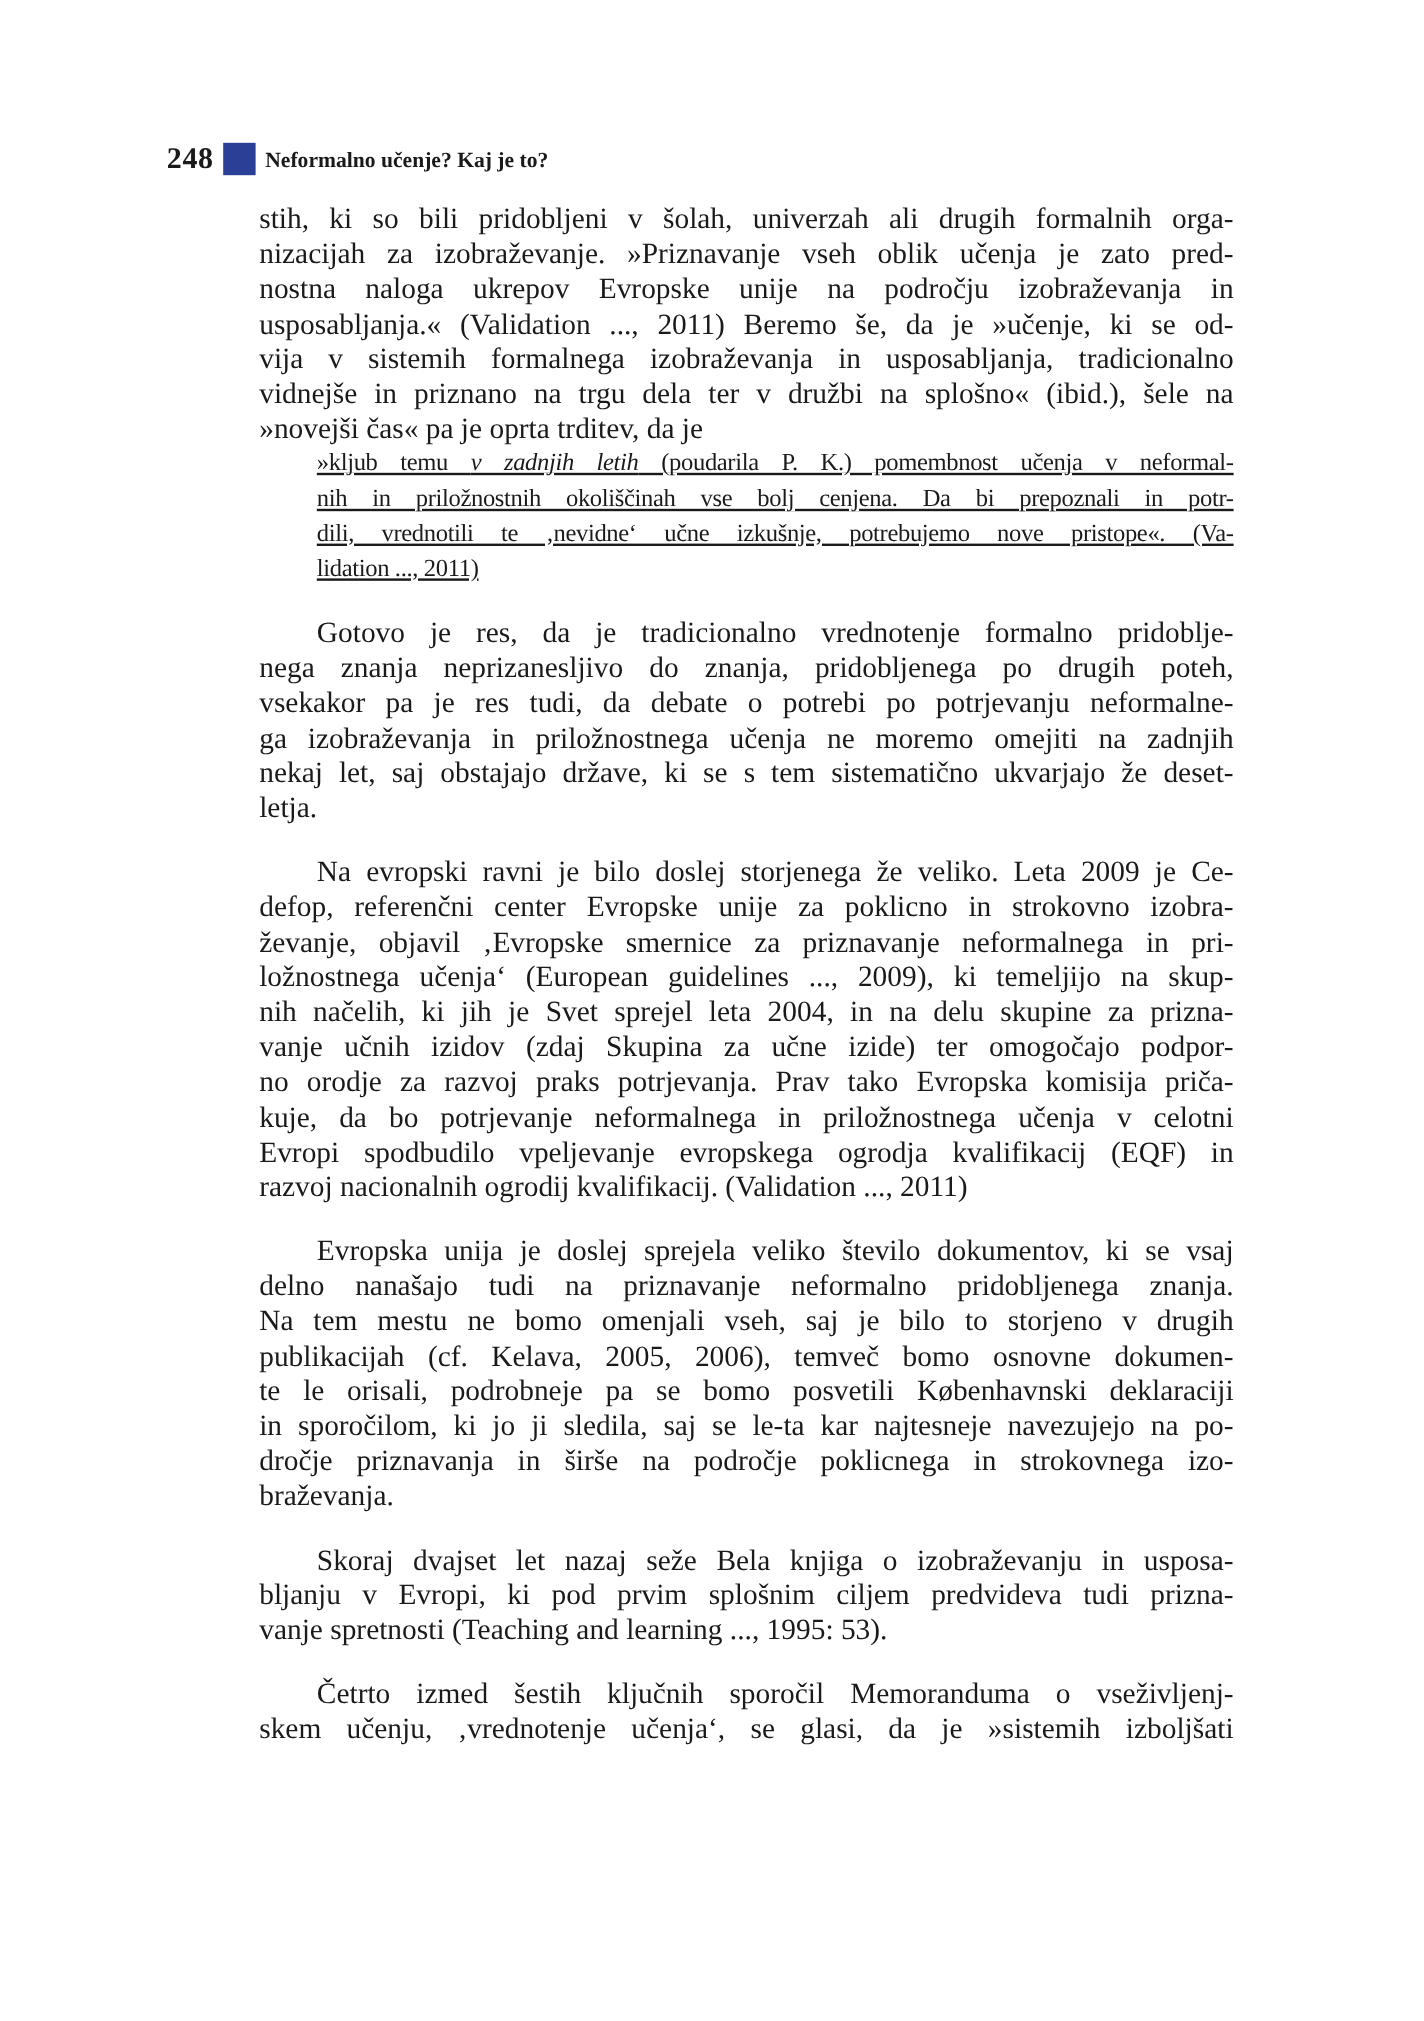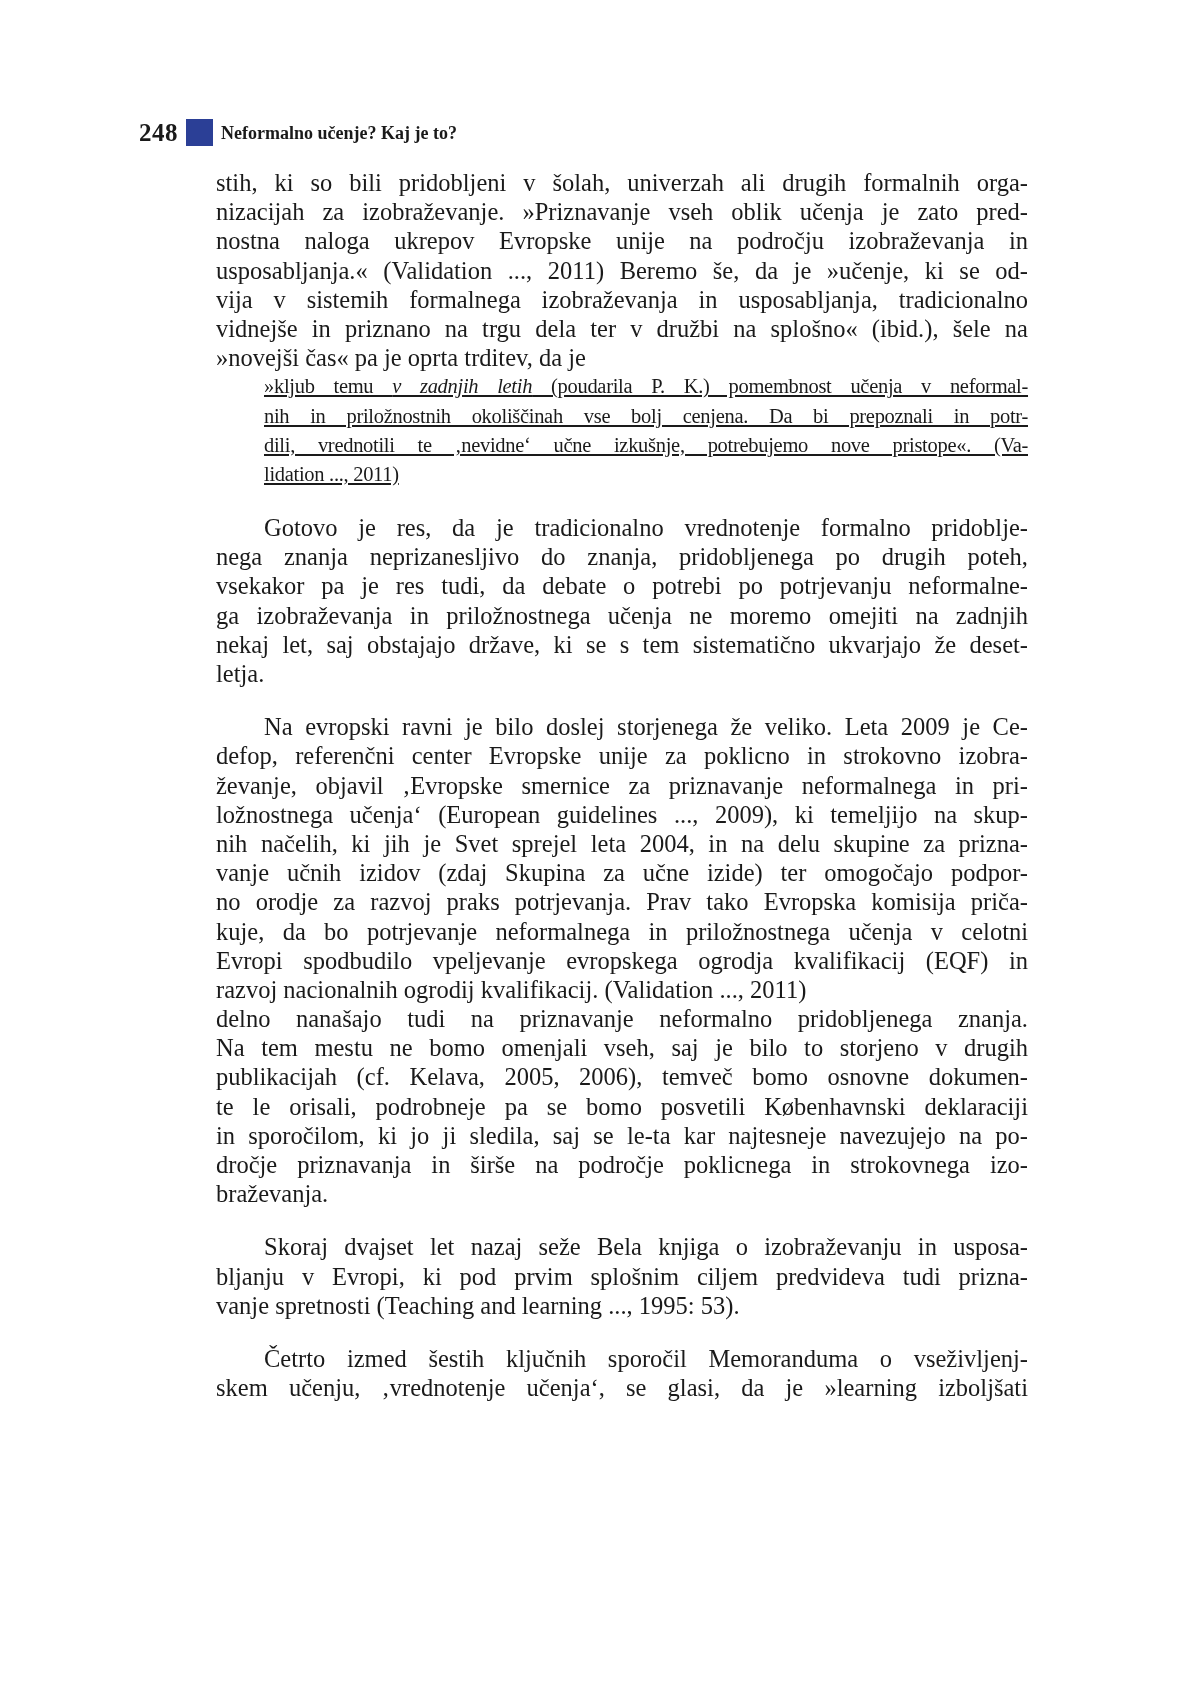--- a/index.html
+++ b/index.html
@@ -61,32 +61,33 @@
     <span class="line">ložnostnega učenja‘ (European guidelines ..., 2009), ki temeljijo na skup-</span>
     <span class="line">nih načelih, ki jih je Svet sprejel leta 2004, in na delu skupine za prizna-</span>
     <span class="line">vanje učnih izidov (zdaj Skupina za učne izide) ter omogočajo podpor-</span>
     <span class="line">no orodje za razvoj praks potrjevanja. Prav tako Evropska komisija priča-</span>
     <span class="line">kuje, da bo potrjevanje neformalnega in priložnostnega učenja v celotni</span>
     <span class="line">Evropi spodbudilo vpeljevanje evropskega ogrodja kvalifikacij (EQF) in</span>
     <span class="line last">razvoj nacionalnih ogrodij kvalifikacij. (Validation ..., 2011)</span>
   </div>
 
   <div>
+    <span class="line indent">Evropska unija je doslej sprejela veliko število dokumentov, ki se vsaj</span>
     <span class="line">delno nanašajo tudi na priznavanje neformalno pridobljenega znanja.</span>
     <span class="line">Na tem mestu ne bomo omenjali vseh, saj je bilo to storjeno v drugih</span>
     <span class="line">publikacijah (cf. Kelava, 2005, 2006), temveč bomo osnovne dokumen-</span>
     <span class="line">te le orisali, podrobneje pa se bomo posvetili Københavnski deklaraciji</span>
     <span class="line">in sporočilom, ki jo ji sledila, saj se le-ta kar najtesneje navezujejo na po-</span>
     <span class="line">dročje priznavanja in širše na področje poklicnega in strokovnega izo-</span>
     <span class="line last">braževanja.</span>
   </div>
 
   <div>
     <span class="line indent">Skoraj dvajset let nazaj seže Bela knjiga o izobraževanju in usposa-</span>
     <span class="line">bljanju v Evropi, ki pod prvim splošnim ciljem predvideva tudi prizna-</span>
     <span class="line last">vanje spretnosti (Teaching and learning ..., 1995: 53).</span>
   </div>
 
   <div>
     <span class="line indent">Četrto izmed šestih ključnih sporočil Memoranduma o vseživljenj-</span>
-    <span class="line">skem učenju, ‚vrednotenje učenja‘, se glasi, da je »learning izboljšati</span>
+    <span class="line">skem učenju, ‚vrednotenje učenja‘, se glasi, da je »sistemih izboljšati</span>
   </div>
 </div>
 
 </body></html>

